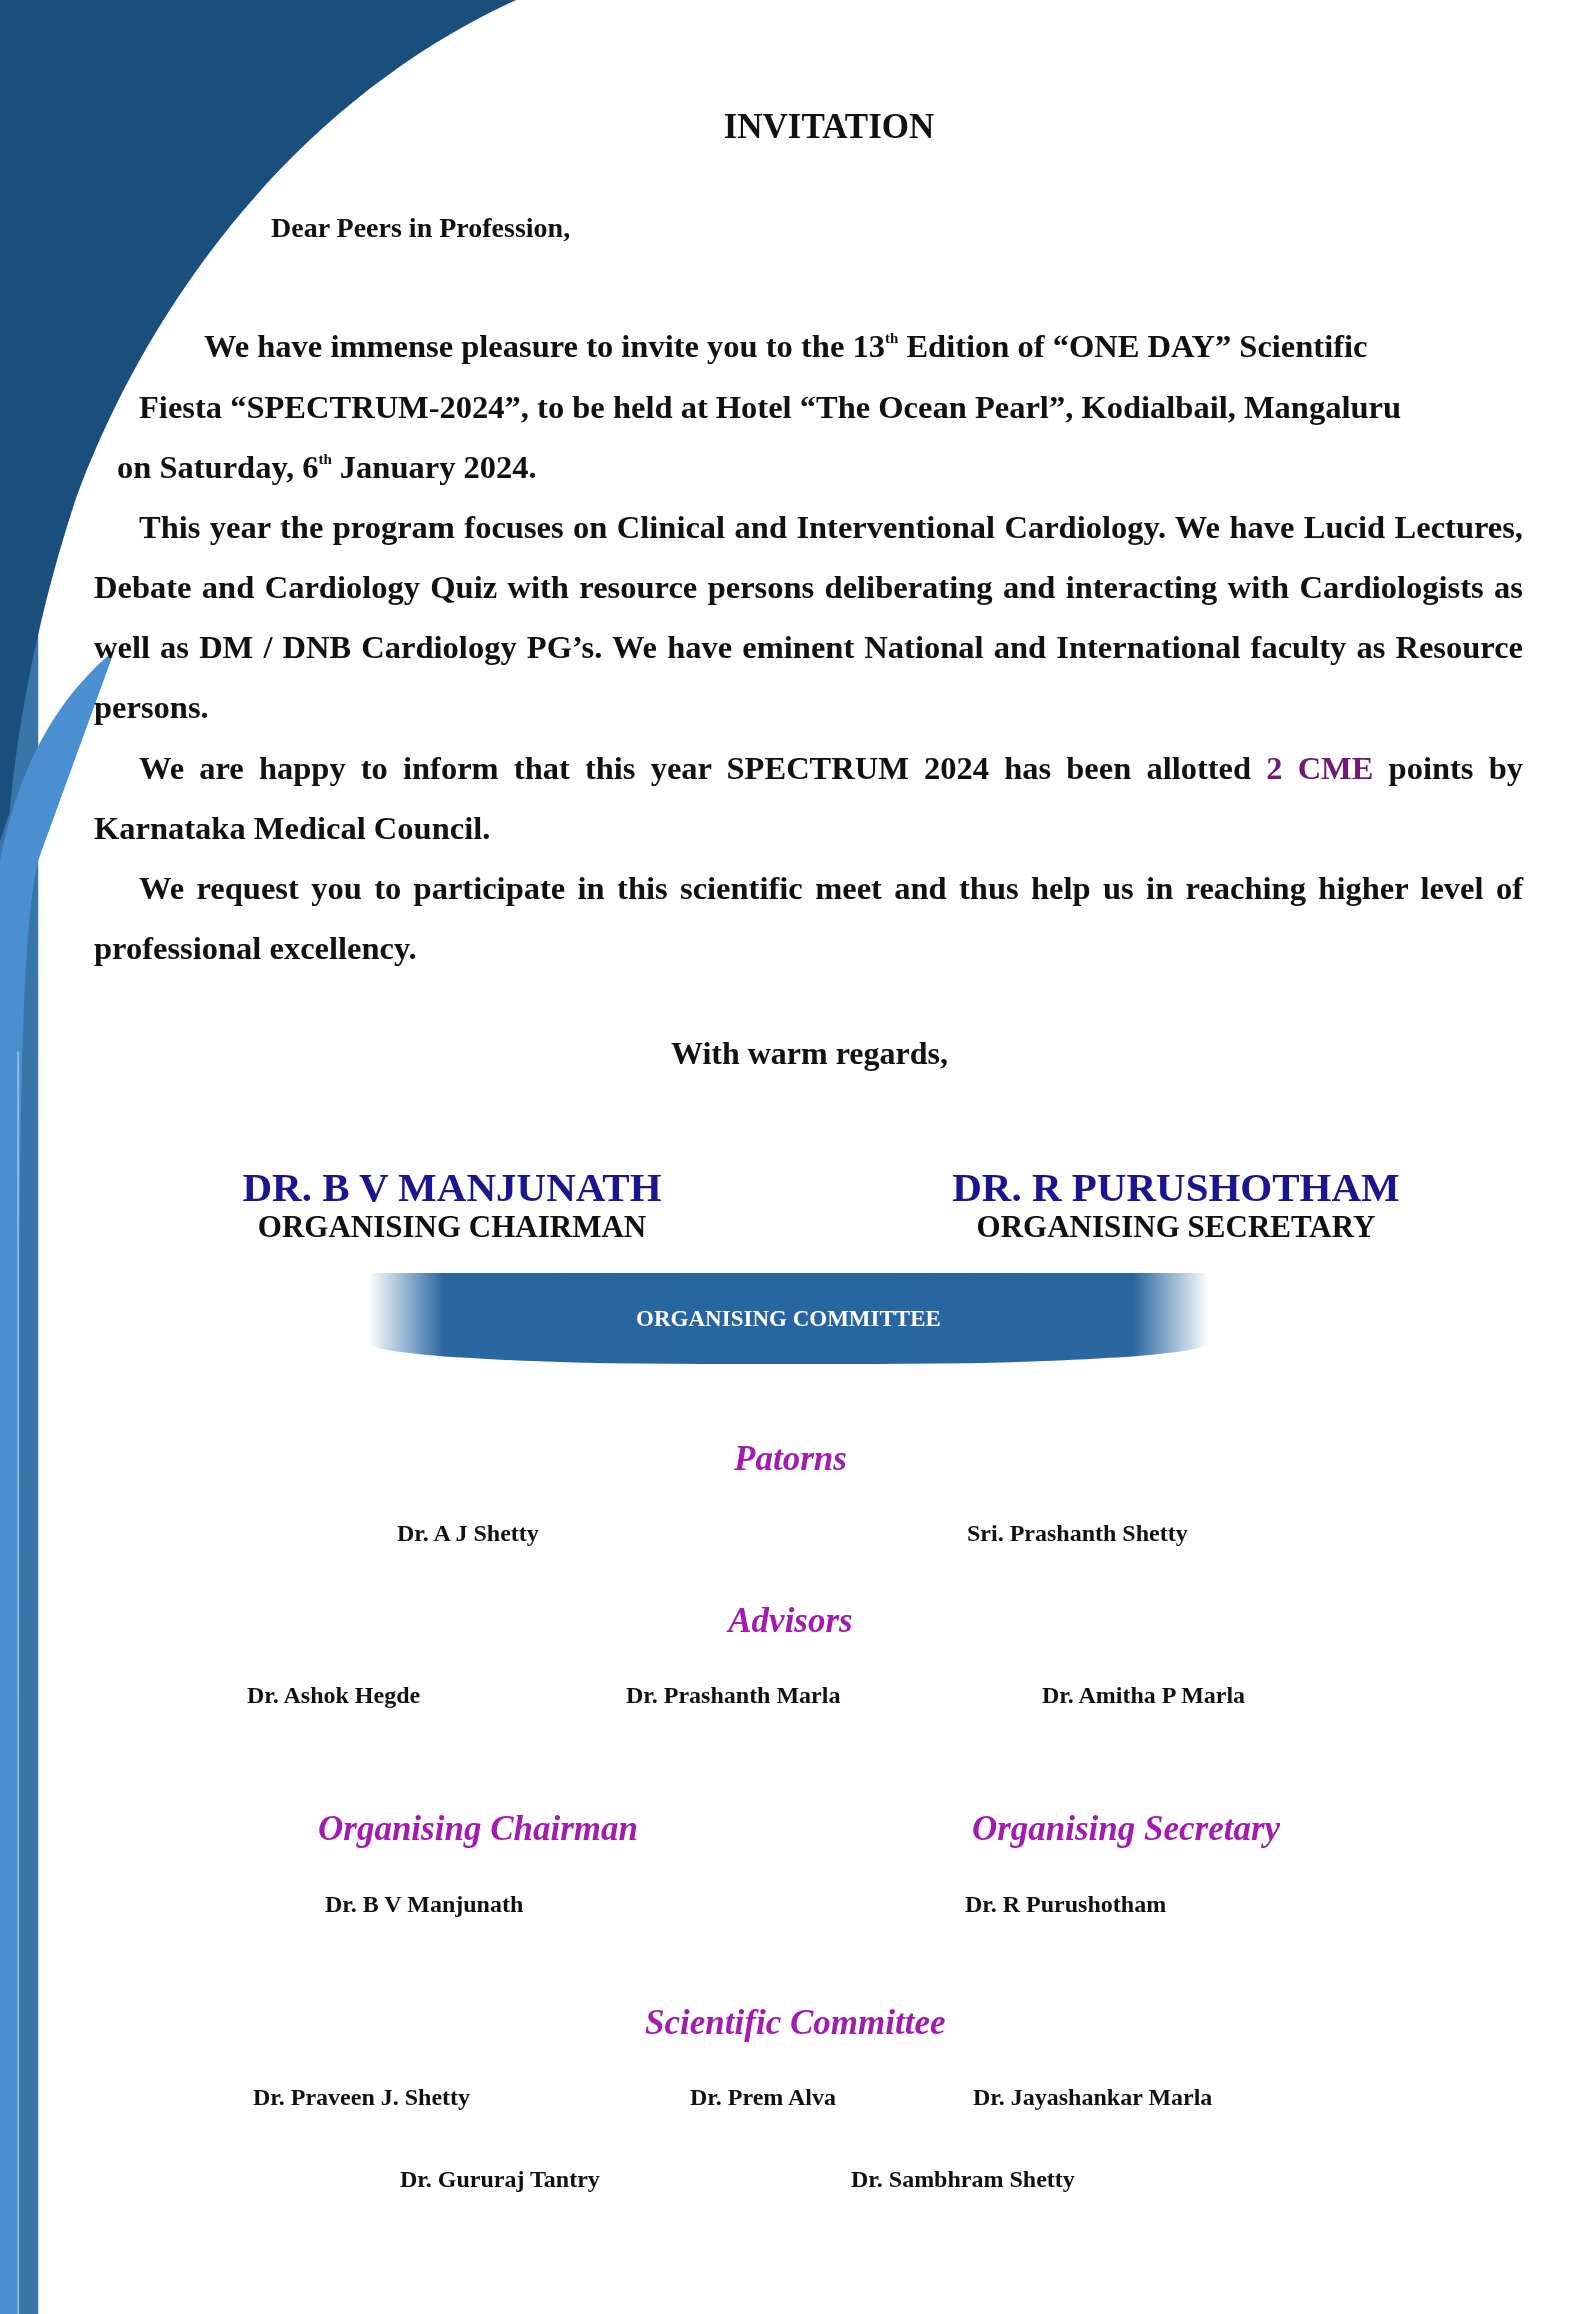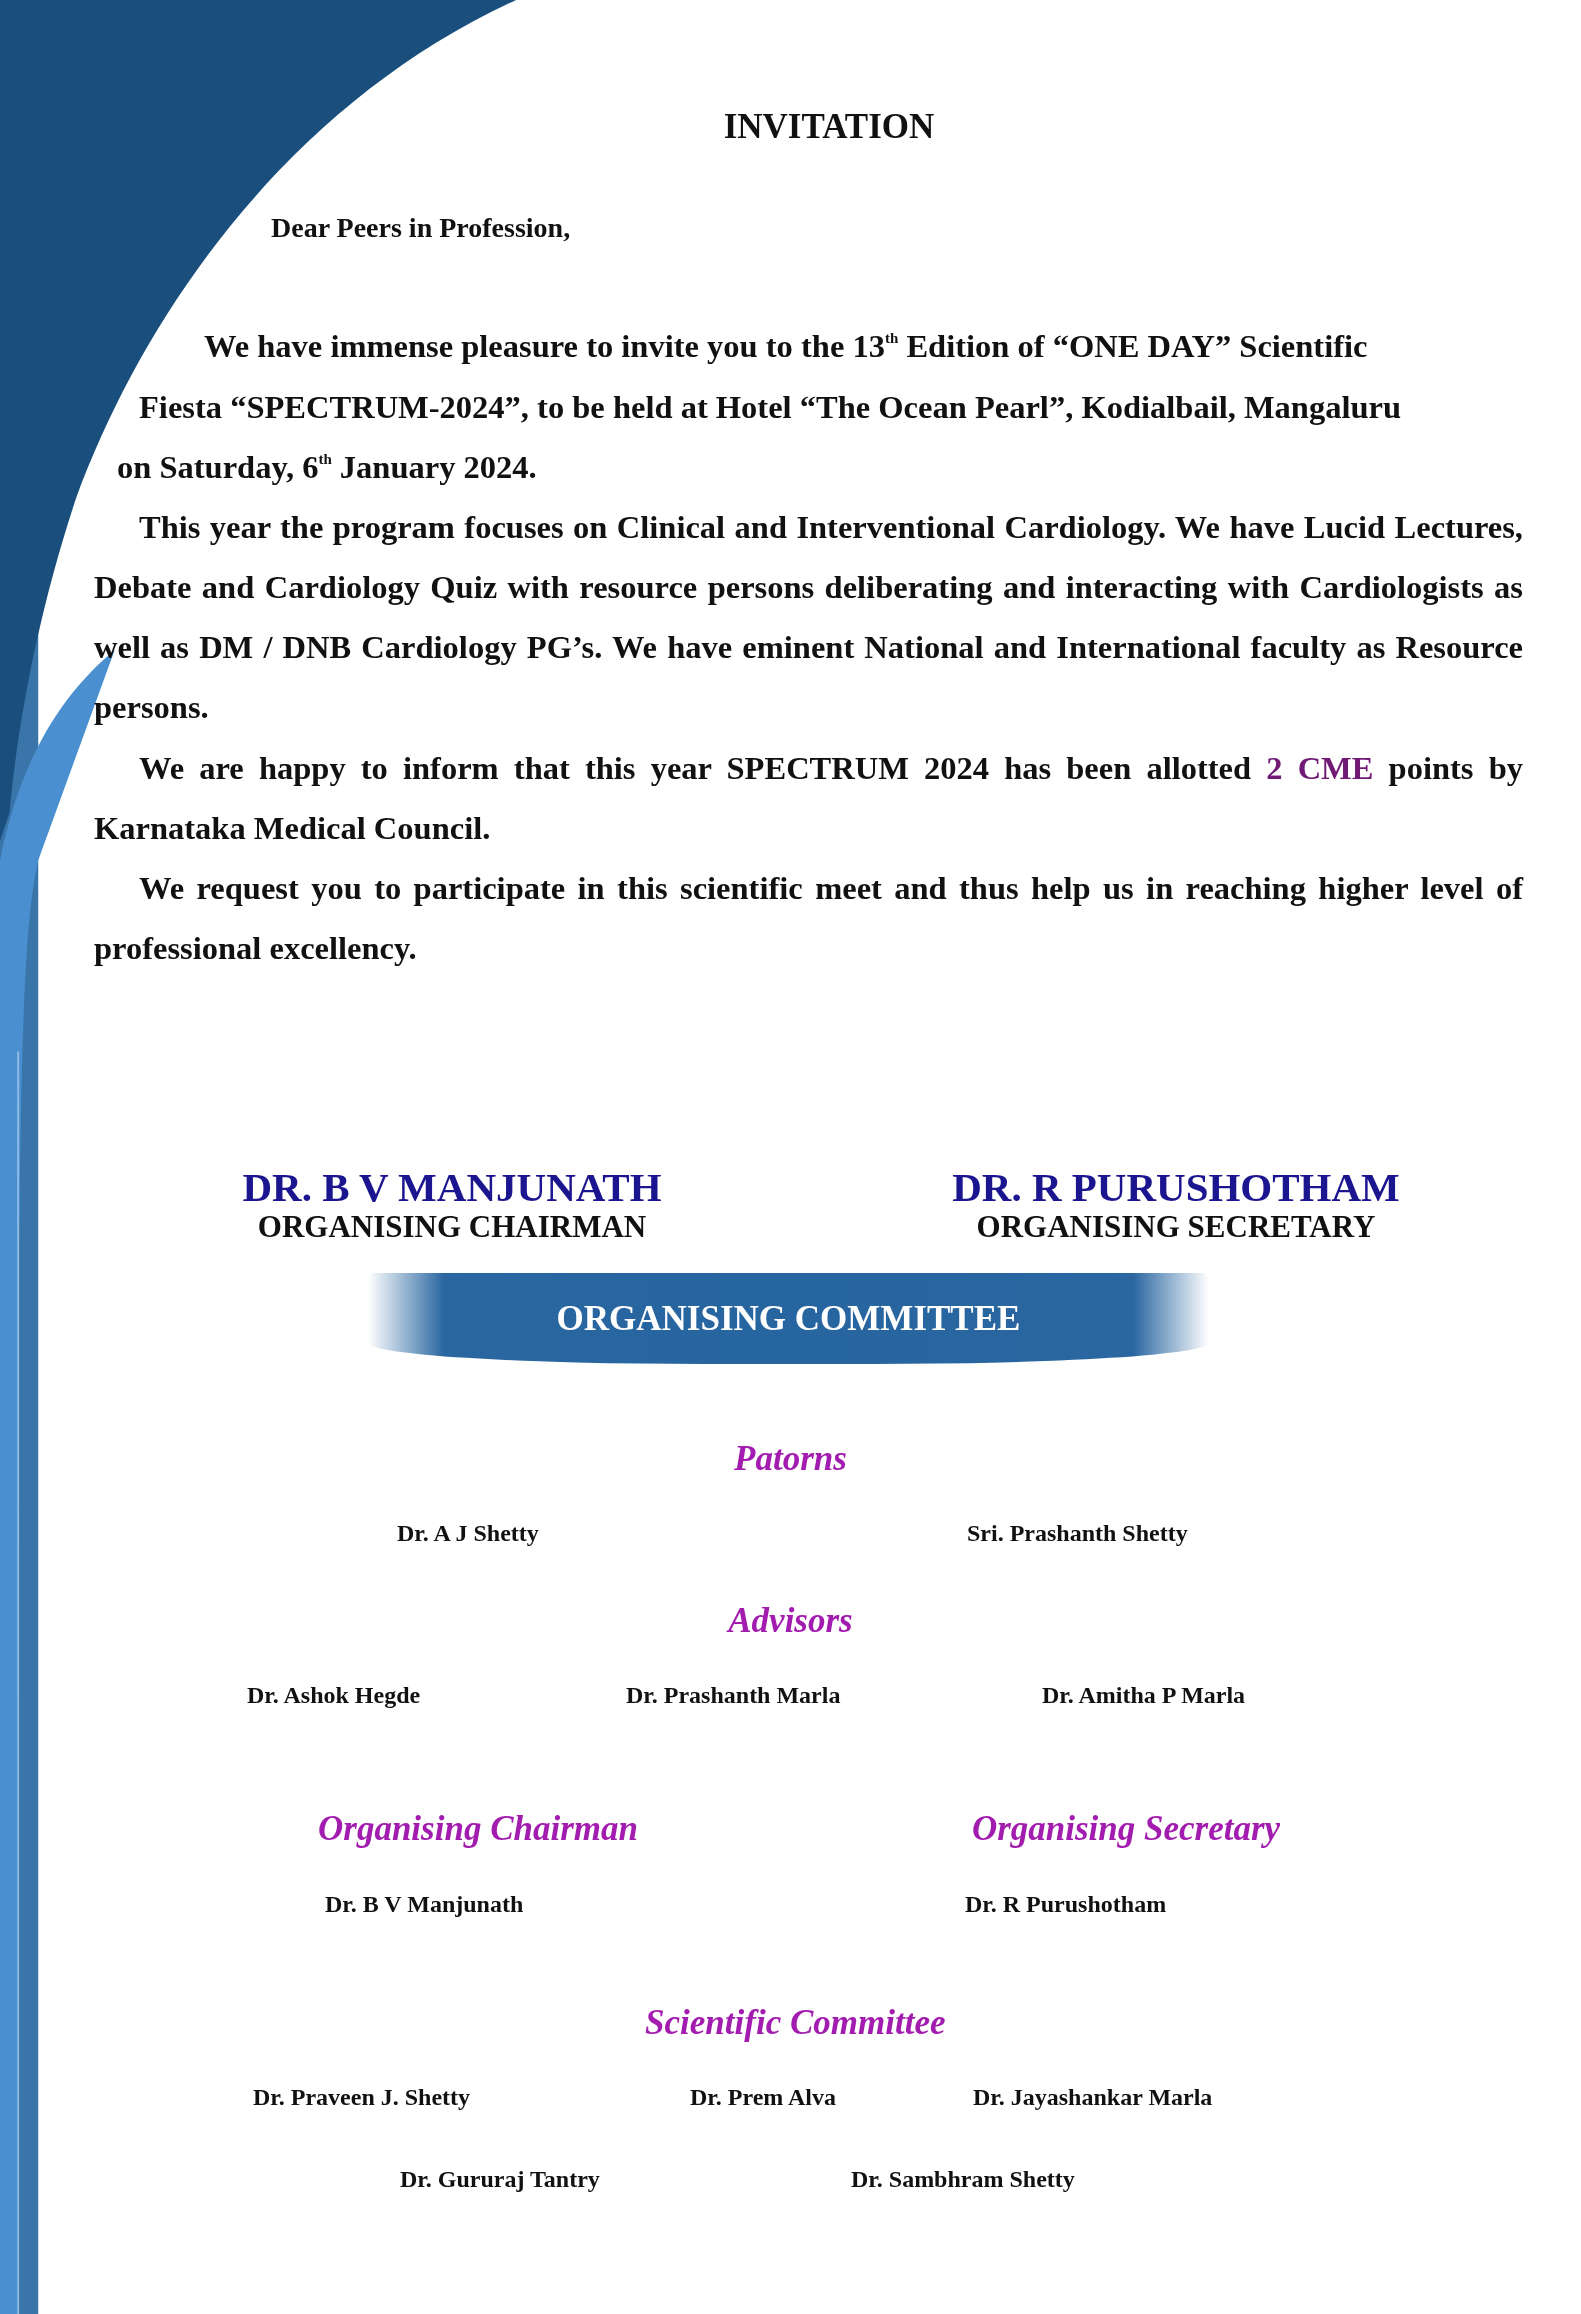--- a/index.html
+++ b/index.html
@@ -29,21 +29,21 @@
   .r2 { top: 1087px; }
   .sig { text-align: center; width: 574px; }
   .sig .name { color: #1c1590; font-size: 41px; font-weight: bold; line-height: 46px; }
   .sig .role { font-size: 31px; font-weight: bold; line-height: 34px; }
   .sig1 { left: 165px; top: 1164px; }
   .sig2 { left: 889px; top: 1164px; }
   .banner { left: 368px; top: 1273px; width: 841px; height: 91px;
     background: linear-gradient(90deg, rgba(39,101,160,0) 0%, #2a67a1 9%, #2765a0 50%, #2a67a1 91%, rgba(39,101,160,0) 100%);
     border-radius: 5.7px 5.7px 40% 40% / 5.7px 5.7px 21px 21px;
     display: flex; align-items: center; justify-content: center; }
-  .banner span { color: #ffffff; font-size: 35px; font-weight: bold; }
+  .banner span { color: #ffffff; font-size: 23px; font-weight: bold; }
   .head { color: #a21caf; font-size: 35px; font-weight: bold; font-style: italic; text-align: center; }
   .name-t { font-size: 24px; font-weight: bold; white-space: nowrap; }
 </style>
 </head>
 <body>
 
 <svg id="decor" viewBox="0 0 1654 2421" preserveAspectRatio="none">
   <path d="M0 0 L40 0 L40 2421 L0 2421 Z" fill="#3a75aa"></path>
   <path d="M0 900 C 20 800, 60 730, 120 680 L 40 900 C 18 1000, 18 1200, 18 2421 L 0 2421 Z" fill="#4a90d0"></path>
   <path d="M0 0 L 540 0 C 300 110, 150 330, 80 520 C 40 640, 18 760, 10 850 L 0 880 Z" fill="#1a4f7d"></path>
@@ -55,20 +55,21 @@
   <div class="abs salutation">Dear Peers in Profession,</div>
 
   <div class="abs para p1a"><span>We have immense pleasure to invite you to the 13</span><sup>th</sup><span> Edition of “ONE DAY” Scientific</span></div>
   <div class="abs para p1b">Fiesta “SPECTRUM-2024”, to be held at Hotel “The Ocean Pearl”, Kodialbail, Mangaluru</div>
   <div class="abs para p1c"><span>on Saturday, 6</span><sup>th</sup><span> January 2024.</span></div>
 
   <div class="abs para justify p2">This year the program focuses on Clinical and Interventional Cardiology. We have Lucid Lectures, Debate and Cardiology Quiz with resource persons deliberating and interacting with Cardiologists as well as DM / DNB Cardiology PG’s. We have eminent National and International faculty as Resource persons.</div>
   <div class="abs para justify p3"><span>We are happy to inform that this year SPECTRUM 2024 has been allotted </span><span class="cme">2 CME</span><span> points by Karnataka Medical Council.</span></div>
   <div class="abs para justify p4">We request you to participate in this scientific meet and thus help us in reaching higher level of professional excellency.</div>
 
+  <div class="abs regards r1">With warm regards,</div>
 
   <div class="abs sig sig1">
     <div class="name">DR. B V MANJUNATH</div>
     <div class="role">ORGANISING CHAIRMAN</div>
   </div>
   <div class="abs sig sig2">
     <div class="name">DR. R PURUSHOTHAM</div>
     <div class="role">ORGANISING SECRETARY</div>
   </div>
 

